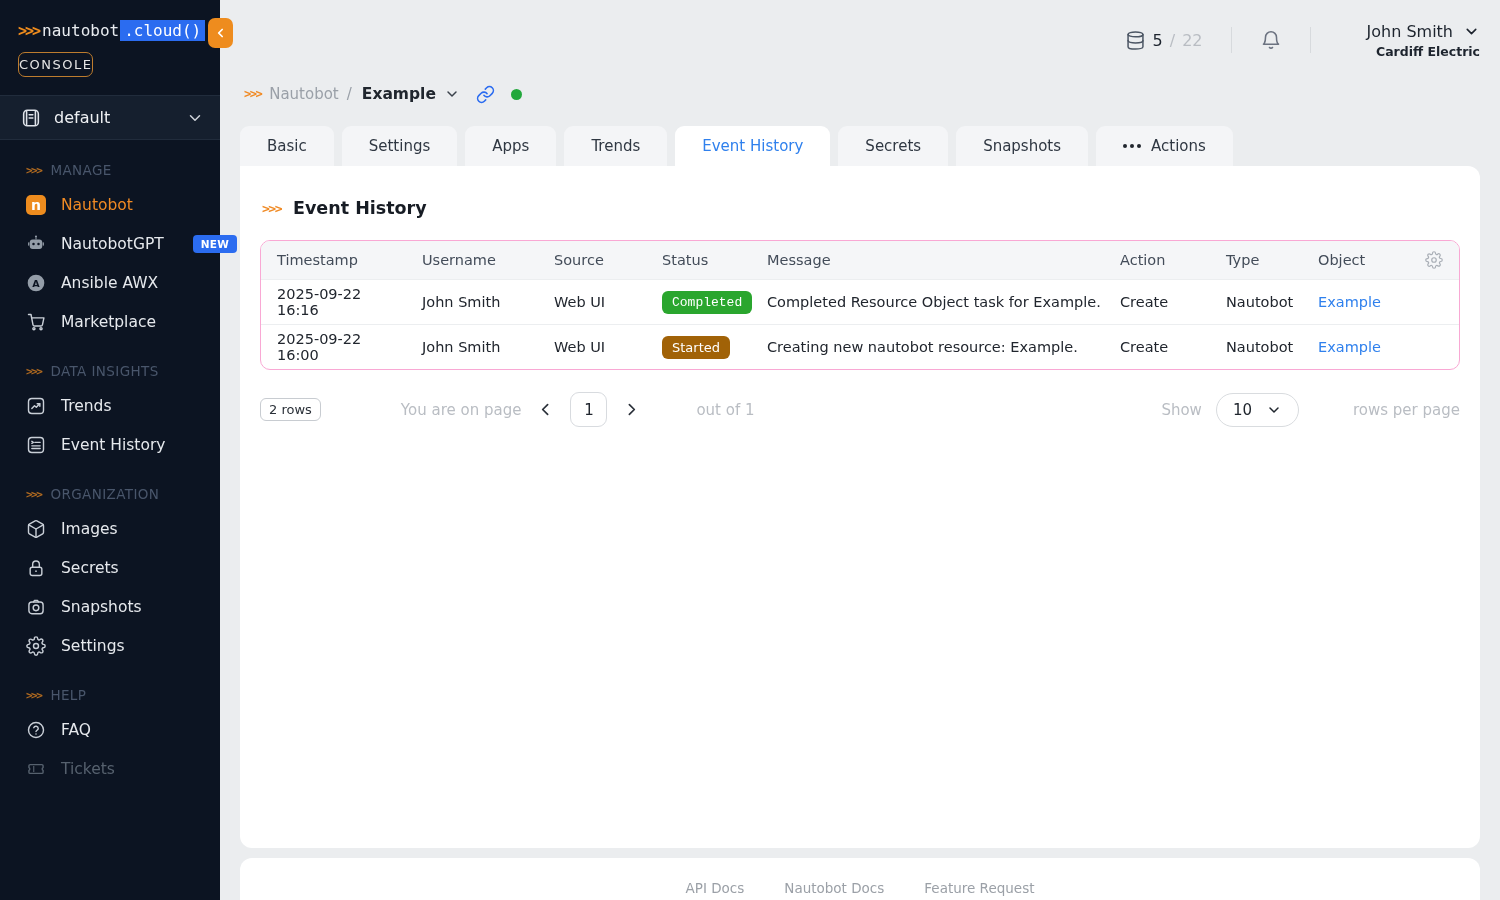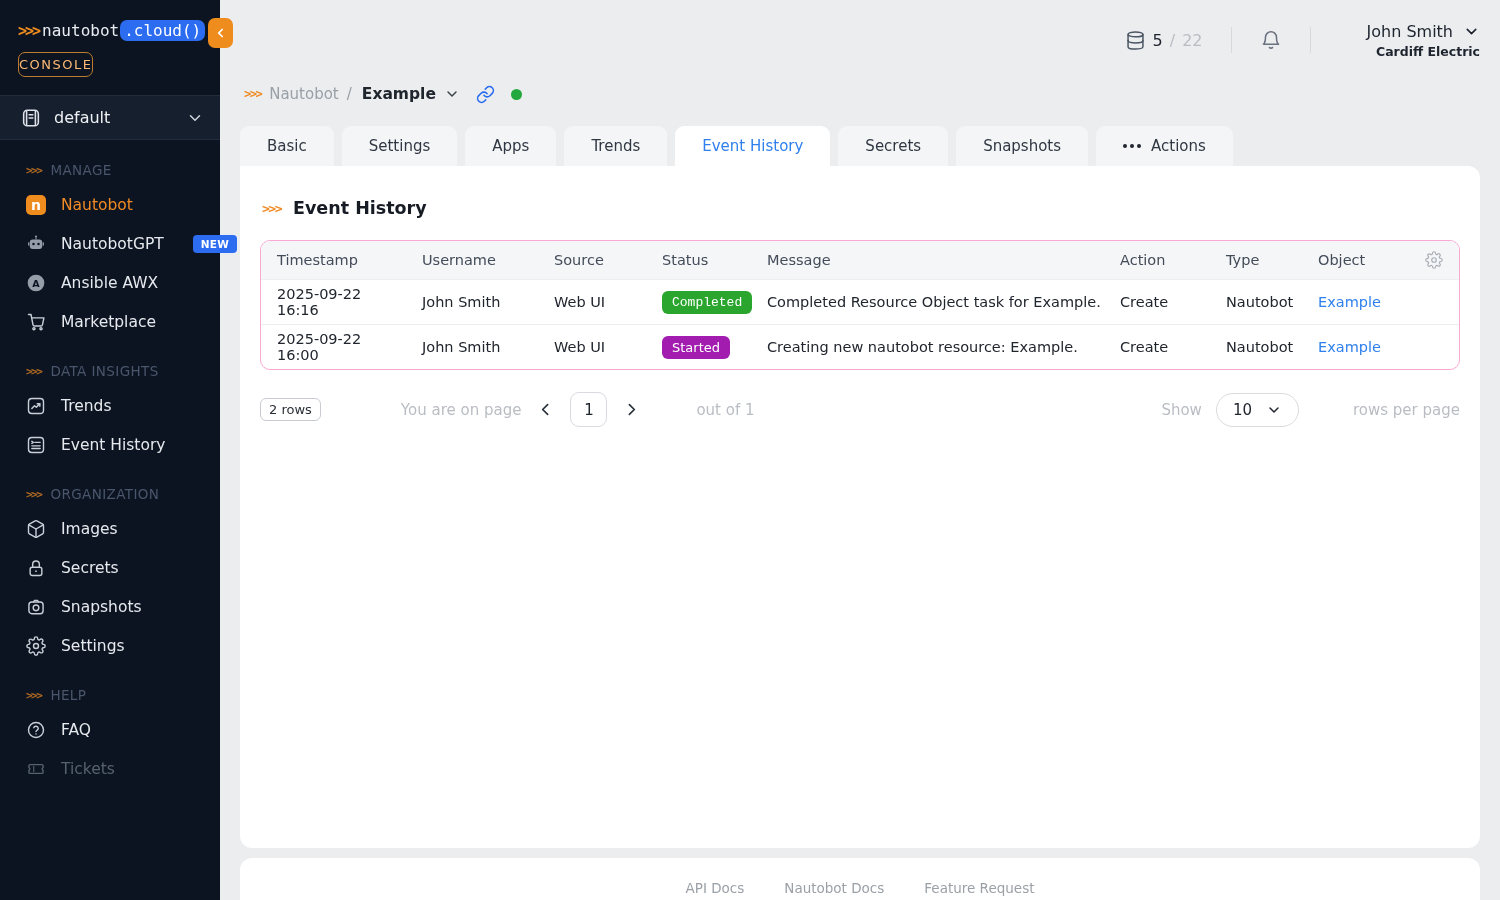--- a/index.html
+++ b/index.html
@@ -5,23 +5,23 @@
   * { margin:0; padding:0; box-sizing:border-box; }
   html,body { width:1500px; height:900px; overflow:hidden; }
   body { font-family:"DejaVu Sans","Liberation Sans",sans-serif; background:#ebedef; display:flex; color:#21262e; }
   svg { display:block; }
 
   
   .sidebar { position:relative; width:220px; flex:0 0 220px; height:900px; background:#0c1422; color:#dfe3e9; z-index:5; }
   .logo-row { display:flex; align-items:center; margin:20px 0 0 18px; font-family:"DejaVu Sans Mono","Liberation Mono",monospace; font-size:16px; }
   .logo-chevrons { color:#ee8c1e; font-weight:bold; letter-spacing:-2px; margin-right:3px; font-size:15px; }
   .logo-name { color:#e8ebef; }
-  .logo-suffix { background:#2b6cf0; color:#fff; border-radius:7px; padding:1px 4px; margin-left:1px; }
+  .logo-suffix { background:#2b6cf0; color:#fff; border-radius:0; padding:1px 4px; margin-left:1px; }
   .collapse-btn { position:absolute; top:18px; right:-13px; width:25px; height:30px; background:#ee8c1e; border:none; border-radius:7px; display:flex; align-items:center; justify-content:center; cursor:pointer; }
-  .console-btn { display:flex; align-items:center; justify-content:center; margin:11px 24px 0 18px; height:25px; background:transparent; border:1px solid #bd7c2e; border-radius:7px; color:#fdba74; font-size:13px; letter-spacing:1.5px; font-family:inherit; cursor:pointer; }
+  .console-btn { display:flex; align-items:center; justify-content:center; margin:11px 24px 0 18px; height:25px; background:transparent; border:1px solid #bd7c2e; border-radius:7px; color:#e5e5e5; font-size:13px; letter-spacing:1.5px; font-family:inherit; cursor:pointer; }
   .project-switcher { margin-top:18px; height:45px; background:#151f2e; border-top:1px solid #22replace2d3d; border-top:1px solid #212c3c; border-bottom:1px solid #212c3c; display:flex; align-items:center; padding:0 16px 0 20px; cursor:pointer; }
   .project-switcher .label { flex:1; margin-left:12px; font-size:16px; color:#eef0f3; }
   .sb-section { margin-top:15px; }
   .sb-section-header { height:30px; display:flex; align-items:center; gap:9px; padding-left:26px; color:#49566b; font-size:13.5px; letter-spacing:0.4px; }
   .sb-section-header .sec-chevrons { color:#b06a20; font-family:"DejaVu Sans Mono","Liberation Mono",monospace; font-size:11px; font-weight:bold; letter-spacing:-1.5px; }
   .sb-item { height:39px; display:flex; align-items:center; gap:15px; padding-left:26px; font-size:15.5px; color:#e6e9ed; cursor:pointer; }
   .sb-item .icn { width:20px; height:20px; color:#c9cfd7; flex:0 0 20px; }
   .sb-item.active { color:#f08a24; }
   .sb-item.disabled { color:#56616e; }
   .sb-item.disabled .icn { color:#56616e; }
@@ -62,21 +62,21 @@
   .page-title { font-size:17.5px; font-weight:bold; color:#171c24; }
 
   .tbl { margin:22px 20px 0 20px; border:1px solid #f9a8d4; border-radius:10px; overflow:hidden; background:#fff; }
   .tbl-row { display:grid; grid-template-columns:145px 132px 108px 105px 353px 106px 92px 90px 1fr; align-items:center; }
   .tbl-head { background:#f5f6f8; height:38px; color:#434c59; font-size:14.5px; }
   .tbl-body-row { height:45px; border-top:1px solid #eceef0; font-size:14.5px; color:#21262e; }
   .cell { padding-left:16px; }
   .cell-gear { justify-self:end; padding-right:16px; color:#a9aeb6; cursor:pointer; }
   .badge { display:inline-block; padding:4px 10px; border-radius:6px; color:#fff; font-size:13px; }
   .badge.success { background:#2aa62e;font-family:Liberation Mono, monospace; }
-  .badge.neutral { background:#a21caf; }
+  .badge.neutral { background:#a16207; }
   .obj-link { color:#2f80ed; cursor:pointer; text-decoration:none; }
 
   .pagination { margin:22px 20px 0 20px; display:flex; align-items:center; }
   .rows-chip { border:1px solid #c8ccd1; border-radius:6px; padding:3px 8px; font-size:13px; color:#2a3038; }
   .pg-text { color:#b9bdc3; font-size:15px;margin-left:40px; }
   .pg-left { display:flex; align-items:center; gap:16px; }
   .pg-left .rows-chip { margin-right:24px; }
   .pg-arrow { background:none; border:none; color:#2b313a; cursor:pointer; display:flex; padding:0; }
   .page-box { width:37px; height:35px; border:1px solid #d8dbdf; border-radius:9px; display:flex; align-items:center; justify-content:center; font-size:15px; color:#20262e; background:#fff; }
   .pg-right { margin-left:auto; display:flex; align-items:center; gap:14px; }

